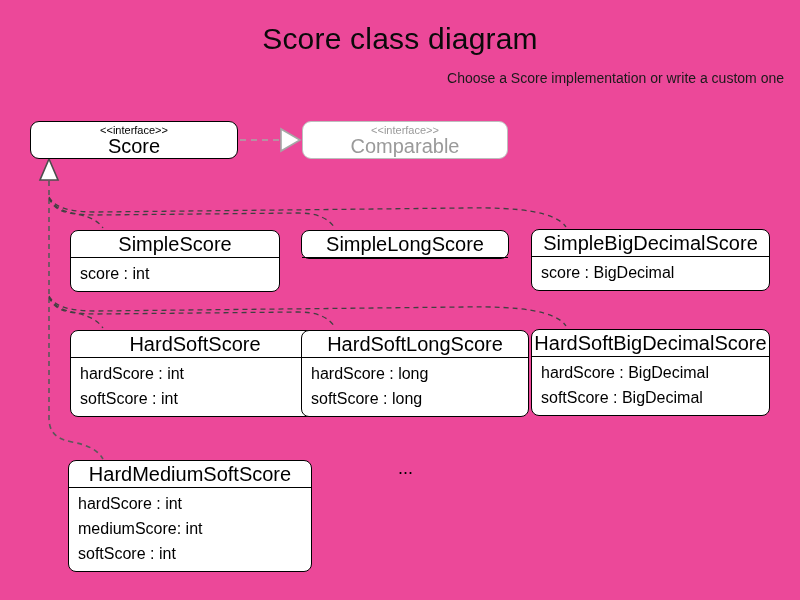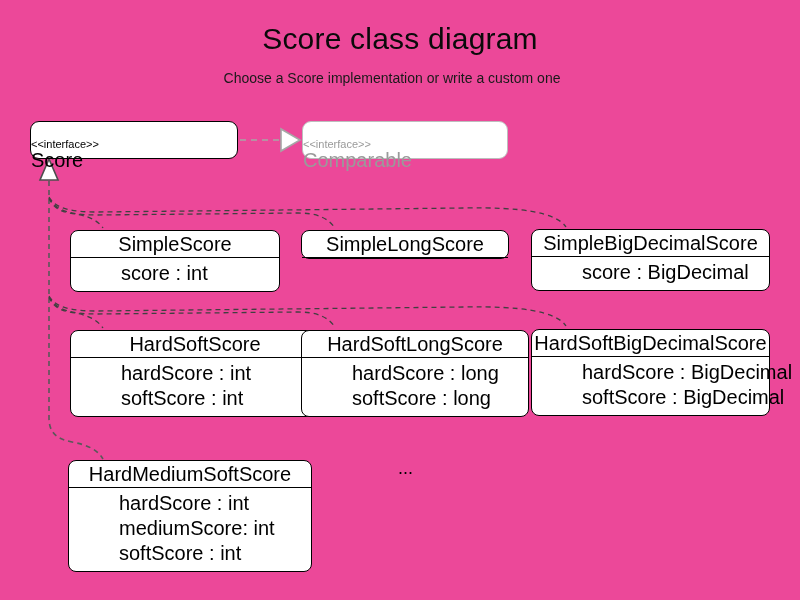--- a/index.html
+++ b/index.html
@@ -17,37 +17,38 @@
     width: 800px;
     text-align: center;
     font-size: 30px;
     letter-spacing: 0.2px;
     color: #0a0a0a;
   }
   .subtitle {
     position: absolute;
     left: 0; top: 70px;
     width: 784px;
-    text-align: center;
+    text-align: right;
     font-size: 14px;
     color: #1a1a1a;
   }
   svg.connectors {
     position: absolute;
     left: 0; top: 0;
     width: 800px; height: 600px;
     pointer-events: none;
   }
   .iface-box {
     position: absolute;
     border: 1.5px solid #000;
     border-radius: 9px;
     background: #fff;
+    text-align: center;
     box-sizing: border-box;
-    padding-top: 16px;
+    padding-top: 2px;
   }
   .iface-box .stereotype { font-size: 11px; line-height: 12px; }
   .iface-box .iface-name { font-size: 20px; line-height: 21px; }
   .iface-box.muted { border-color: #bdbdbd; color: #9a9a9a; }
   .cls-box {
     position: absolute;
     border: 1.4px solid #000;
     border-radius: 8px;
     background: #fff;
     box-sizing: border-box;
@@ -55,24 +56,23 @@
   .cls-header {
     font-size: 20px;
     line-height: 26px;
     text-align: center;
     border-bottom: 1.4px solid #000;
     white-space: nowrap;
     overflow: hidden;
   }
   .cls-attrs { padding: 3px 6px 5px 9px; }
   .cls-attr {
-    font-size: 20px;
+    font-size: 16px;
     line-height: 25px;
     white-space: nowrap;
-    margin-left: 41px;
   }
   .ellipsis {
     position: absolute;
     left: 398px; top: 458px;
     font-size: 18px;
     color: #000;
   }
   
   #box-score       { left: 30px;  top: 121px; width: 208px; height: 38px; }
   #box-comparable  { left: 302px; top: 121px; width: 206px; height: 38px; }

